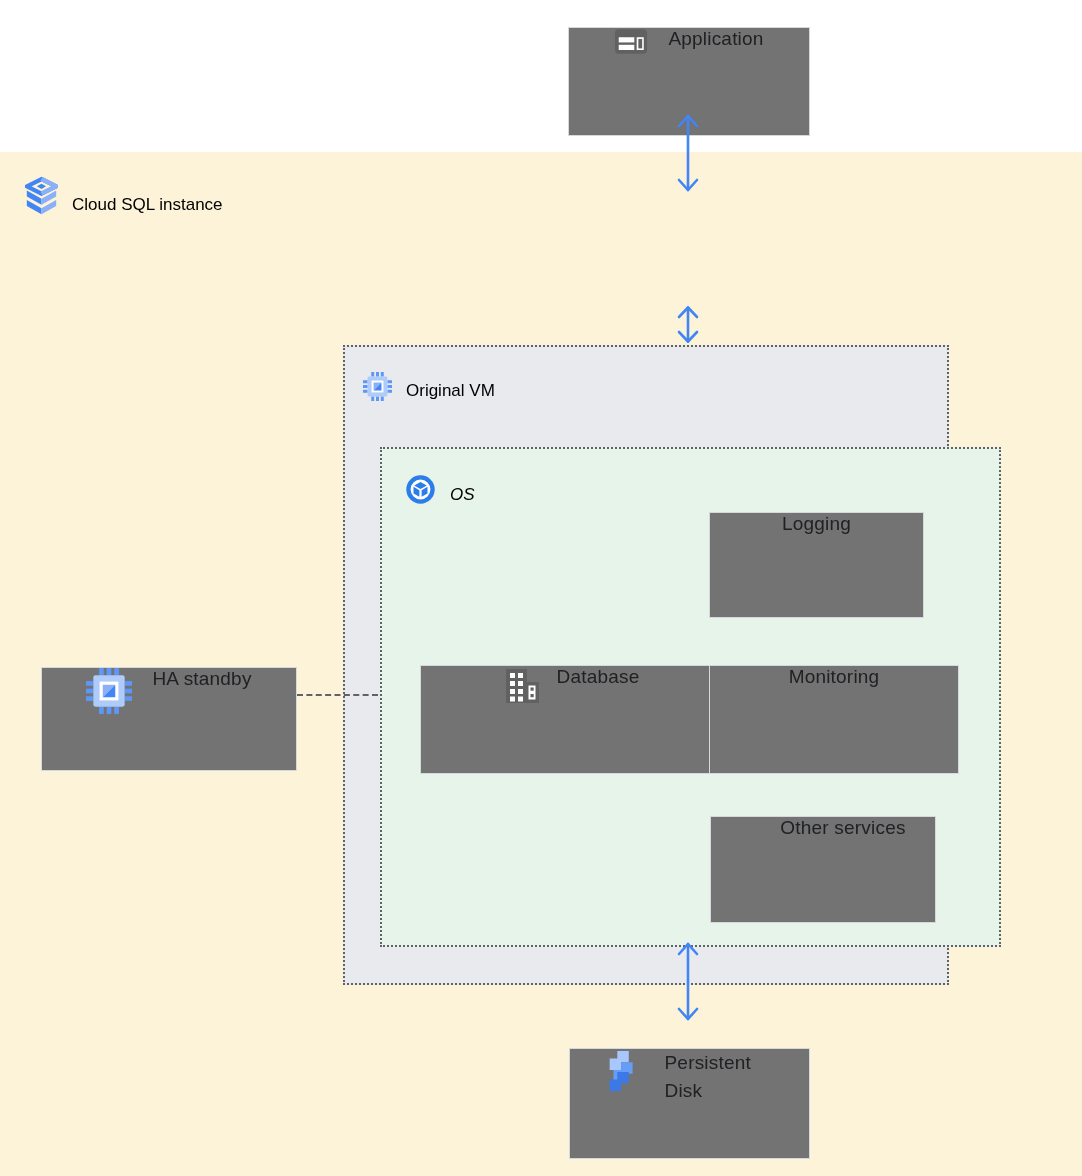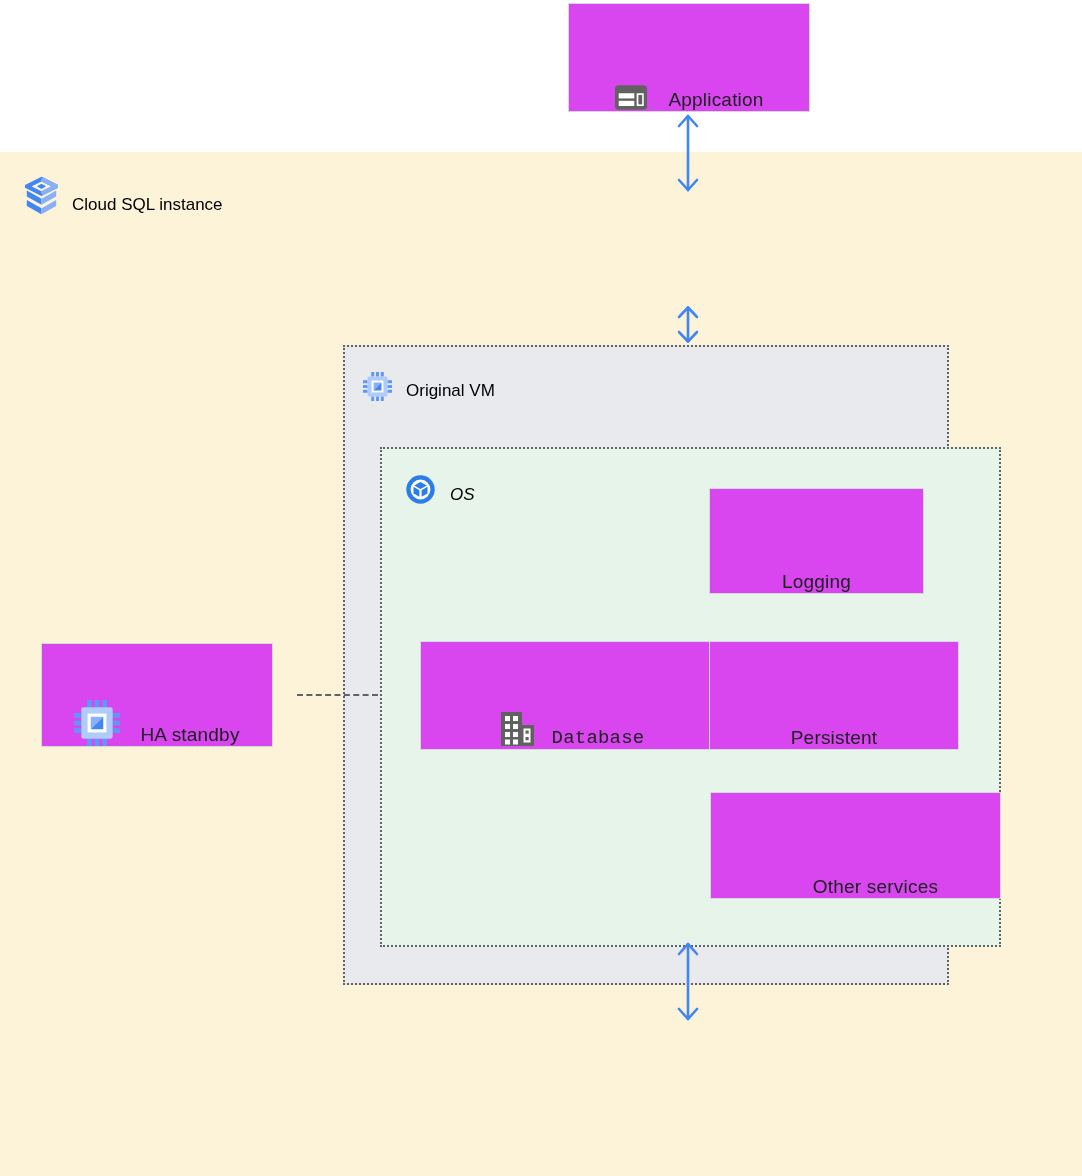--- a/index.html
+++ b/index.html
@@ -5,22 +5,22 @@
   * { margin:0; padding:0; box-sizing:border-box; }
   body { font-family:"Liberation Sans", sans-serif; background:#fff; }
   #canvas { position:relative; width:1082px; height:1176px; background:#ffffff; overflow:hidden; }
 
   .region-cream { position:absolute; left:0; top:152px; width:1082px; height:1024px; background:#fcf3d8; }
   .region-vm { position:absolute; left:343px; top:345px; width:606px; height:640px;
                background:#e9eaee; border:2px dotted #5f6368; }
   .region-os { position:absolute; left:35px; top:100px; width:621px; height:500px;
                background:#e6f4ea; border:2px dotted #5f6368;font-style:italic; }
 
-  .node { position:absolute; background:#d946ef; border:1px solid #d5d9dd;
-          display:flex; align-items:flex-end; justify-content:center; gap:20px; }
+  .node { position:absolute; background:#737373; border:1px solid #d5d9dd;
+          display:flex; align-items:flex-start; justify-content:center; gap:20px;margin-top:24px; }
   .node-label { font-size:19px; color:#202124; letter-spacing:.2px; }
   .region-label { position:absolute; display:flex; align-items:flex-end; gap:14px;
                   font-size:17px; color:#000000; }
   .icon { flex:0 0 auto; display:block; }
 
   .connector-dashed { position:absolute; left:297px; top:694px; width:81px; height:0;
                       border-top:2px dashed #5f6368; z-index:6; }
   .arrow { position:absolute; z-index:7; }
   .wrap-label { width:112px; text-align:left; line-height:1.45; }
 </style>
@@ -87,21 +87,21 @@
       <rect x="1" y="1" width="34" height="26" rx="4" fill="#616161"></rect>
       <rect x="5" y="9.5" width="16.5" height="5.5" fill="#fff"></rect>
       <rect x="5" y="17.5" width="16.5" height="5.5" fill="#fff"></rect>
       <rect x="24" y="9.5" width="7.5" height="13.5" fill="#fff"></rect>
       <rect x="25.8" y="11.3" width="4" height="10" fill="#616161"></rect>
     </svg>
     <span class="node-label">Application</span>
   </div>
 
 
-  <div class="node" style="left:41px; top:643px; width:232px; height:104px;">
+  <div class="node" style="left:41px; top:643px; width:256px; height:104px;">
     <svg class="icon" viewBox="0 0 44 44" width="46" height="46">
       <g fill="#5e97f6">
         <rect x="12.5" y="0" width="4.5" height="7"></rect>
           <rect x="19.75" y="0" width="4.5" height="7"></rect>
           <rect x="27" y="0" width="4.5" height="7"></rect>
         <rect x="12.5" y="37" width="4.5" height="7"></rect>
           <rect x="19.75" y="37" width="4.5" height="7"></rect>
           <rect x="27" y="37" width="4.5" height="7"></rect>
         <rect x="0" y="12.5" width="7" height="4.5"></rect>
           <rect x="0" y="19.75" width="7" height="4.5"></rect>
@@ -111,21 +111,21 @@
           <rect x="37" y="27" width="7" height="4.5"></rect>
       </g>
       <rect x="7" y="7" width="30" height="30" rx="2" fill="#aecbfa"></rect>
       <rect x="13" y="13" width="18" height="18" fill="#fff"></rect>
       <polygon points="16,16 28,16 16,28" fill="#8ab0f8"></polygon>
       <polygon points="28,16 28,28 16,28" fill="#4285f4"></polygon>
     </svg>
     <span class="node-label">HA standby</span>
   </div>
 
-  <div class="node" style="left:420px; top:641px; width:300px; height:109px; gap:16px;font-family:Liberation Mono, monospace;">
+  <div class="node" style="left:420px; top:641px; width:300px; height:109px; gap:16px;">
     <svg class="icon" viewBox="0 0 40 40" width="40" height="40">
       <rect x="5" y="3" width="21" height="34" fill="#616161"></rect>
       <g fill="#fff">
         <rect x="9" y="7" width="5" height="5"></rect>
           <rect x="17" y="7" width="5" height="5"></rect>
         <rect x="9" y="15" width="5" height="5"></rect>
           <rect x="17" y="15" width="5" height="5"></rect>
         <rect x="9" y="23" width="5" height="5"></rect>
           <rect x="17" y="23" width="5" height="5"></rect>
         <rect x="9" y="30.5" width="5" height="5"></rect>
@@ -137,27 +137,35 @@
       <rect x="29.5" y="28" width="3.2" height="3.2" fill="#616161"></rect>
     </svg>
     <span class="node-label">Database</span>
   </div>
 
   <div class="node" style="left:709px; top:488px; width:215px; height:106px;">
     <span class="node-label">Logging</span>
   </div>
 
   <div class="node" style="left:709px; top:641px; width:250px; height:109px;">
-    <span class="node-label">Persistent</span>
+    <span class="node-label">Monitoring</span>
   </div>
 
-  <div class="node" style="left:710px; top:792px; width:291px; height:107px;padding-left:40px;">
+  <div class="node" style="left:710px; top:792px; width:226px; height:107px;padding-left:40px;">
     <span class="node-label">Other services</span>
   </div>
 
+  <div class="node" style="left:569px; top:1024px; width:241px; height:111px;">
+    <svg class="icon" viewBox="0 0 44 44" width="42" height="42">
+      <path d="M7,10 h8 v-8 h12 v12 h-8 v8 h-12 z" fill="#a8c7fa"></path>
+      <path d="M11,22 h8 v-8 h12 v12 h-8 v8 h-12 z" fill="#669df6"></path>
+      <path d="M7,32 h8 v-8 h12 v12 h-8 v8 h-12 z" fill="#3b78e8"></path>
+    </svg>
+    <span class="node-label wrap-label">Persistent Disk</span>
+  </div>
 
   <svg class="arrow" style="left:674px; top:113px;" width="28" height="80">
     <g stroke="#4285f4" stroke-width="2.6" fill="none" stroke-linecap="round" stroke-linejoin="round">
       <line x1="14" y1="3" x2="14" y2="77"></line>
       <polyline points="5,13 14,3 23,13"></polyline>
       <polyline points="5,67 14,77 23,67"></polyline>
     </g>
   </svg>
 
   <svg class="arrow" style="left:674px; top:305px;" width="28" height="39">

